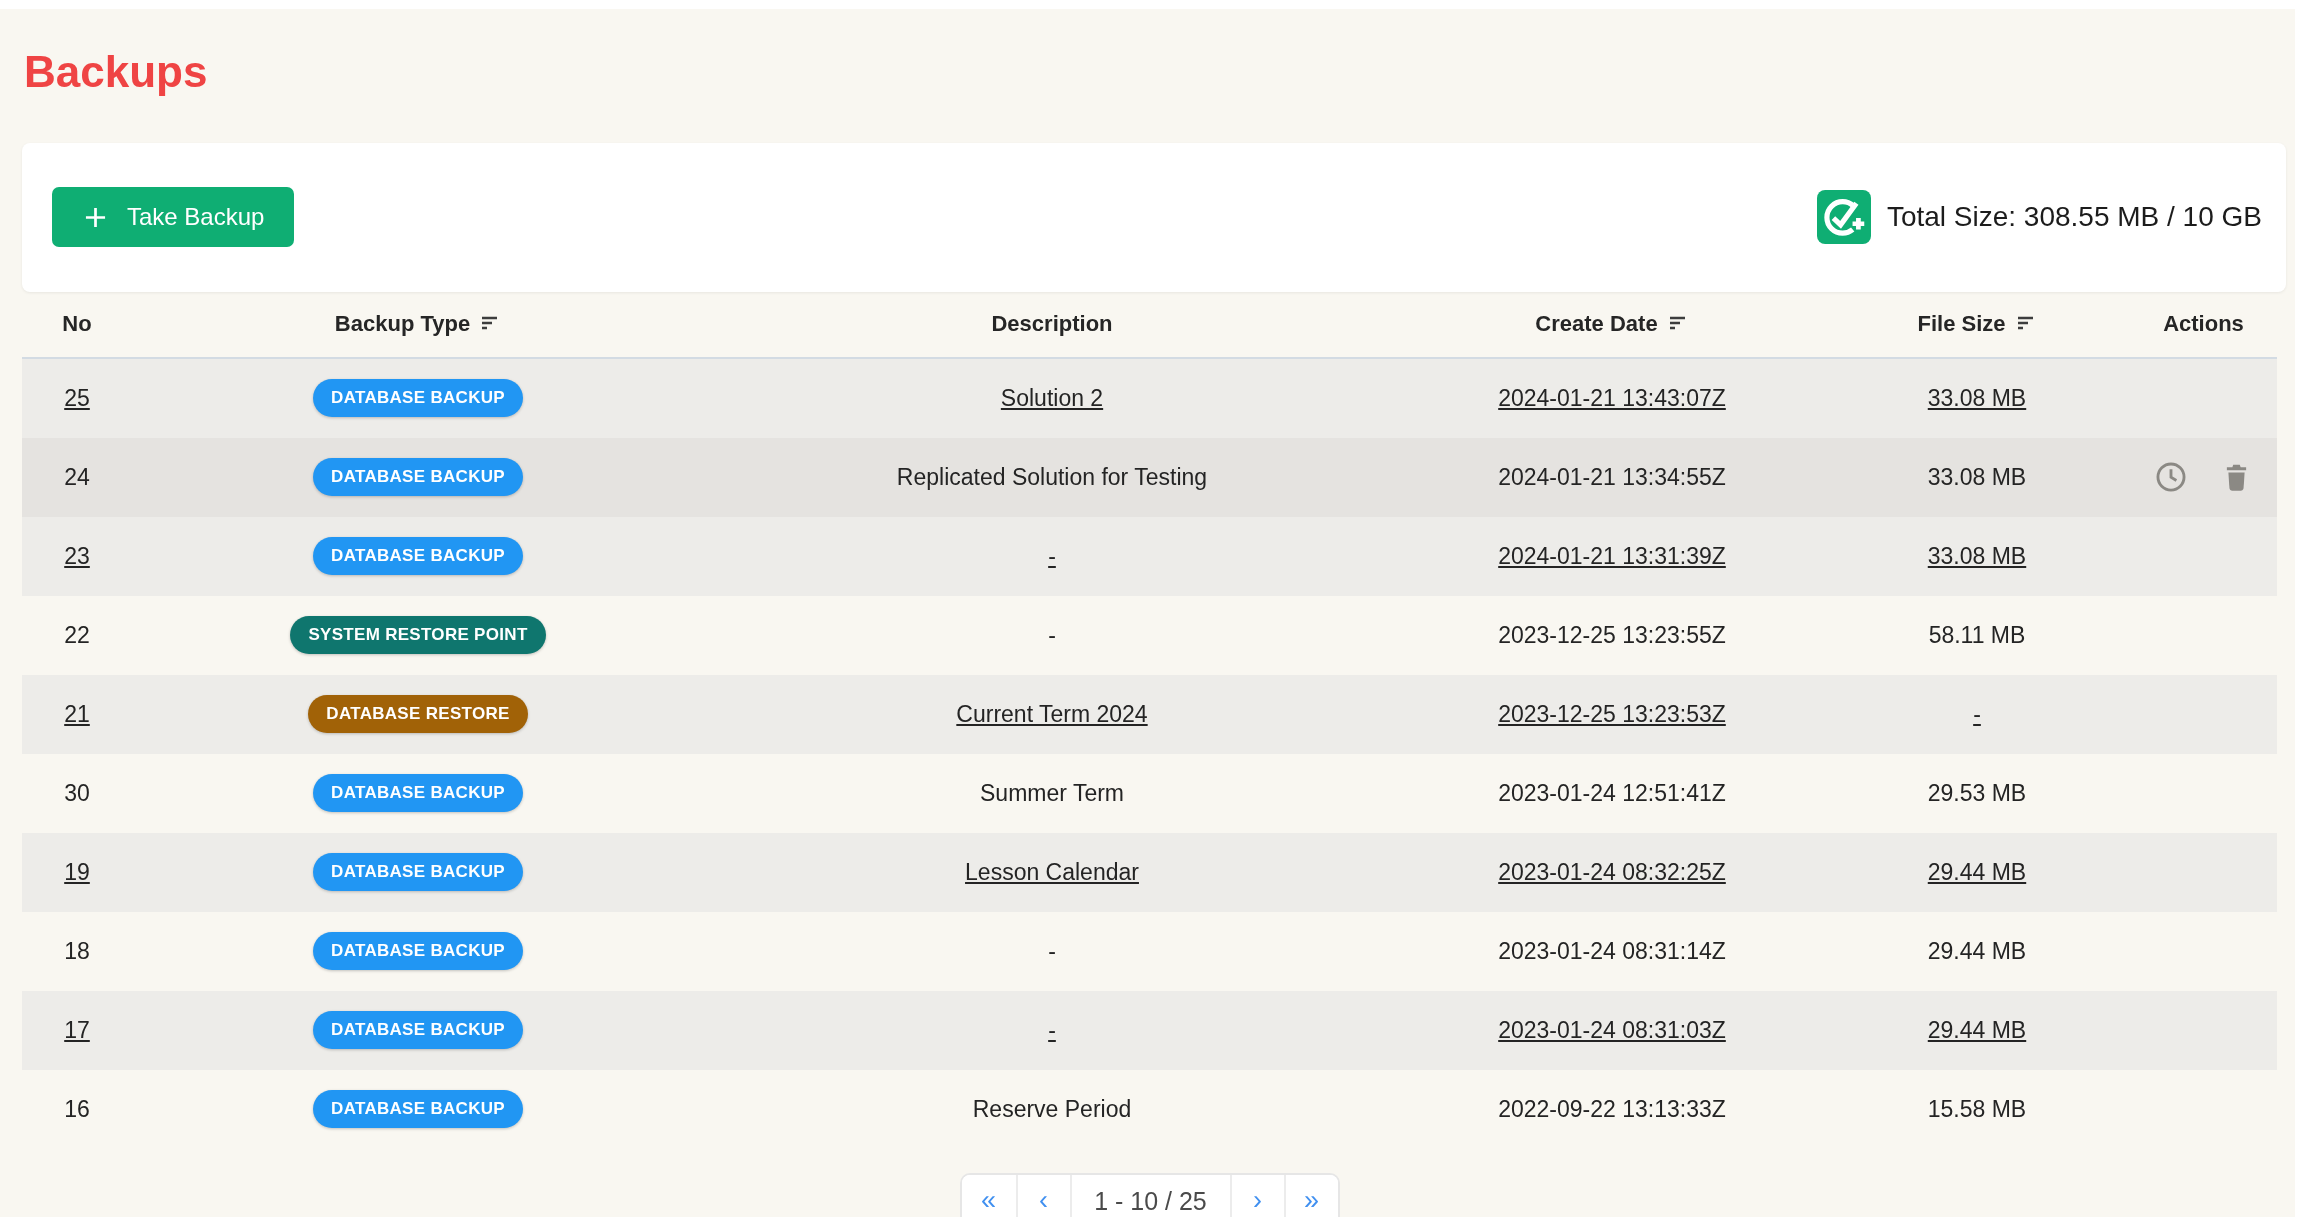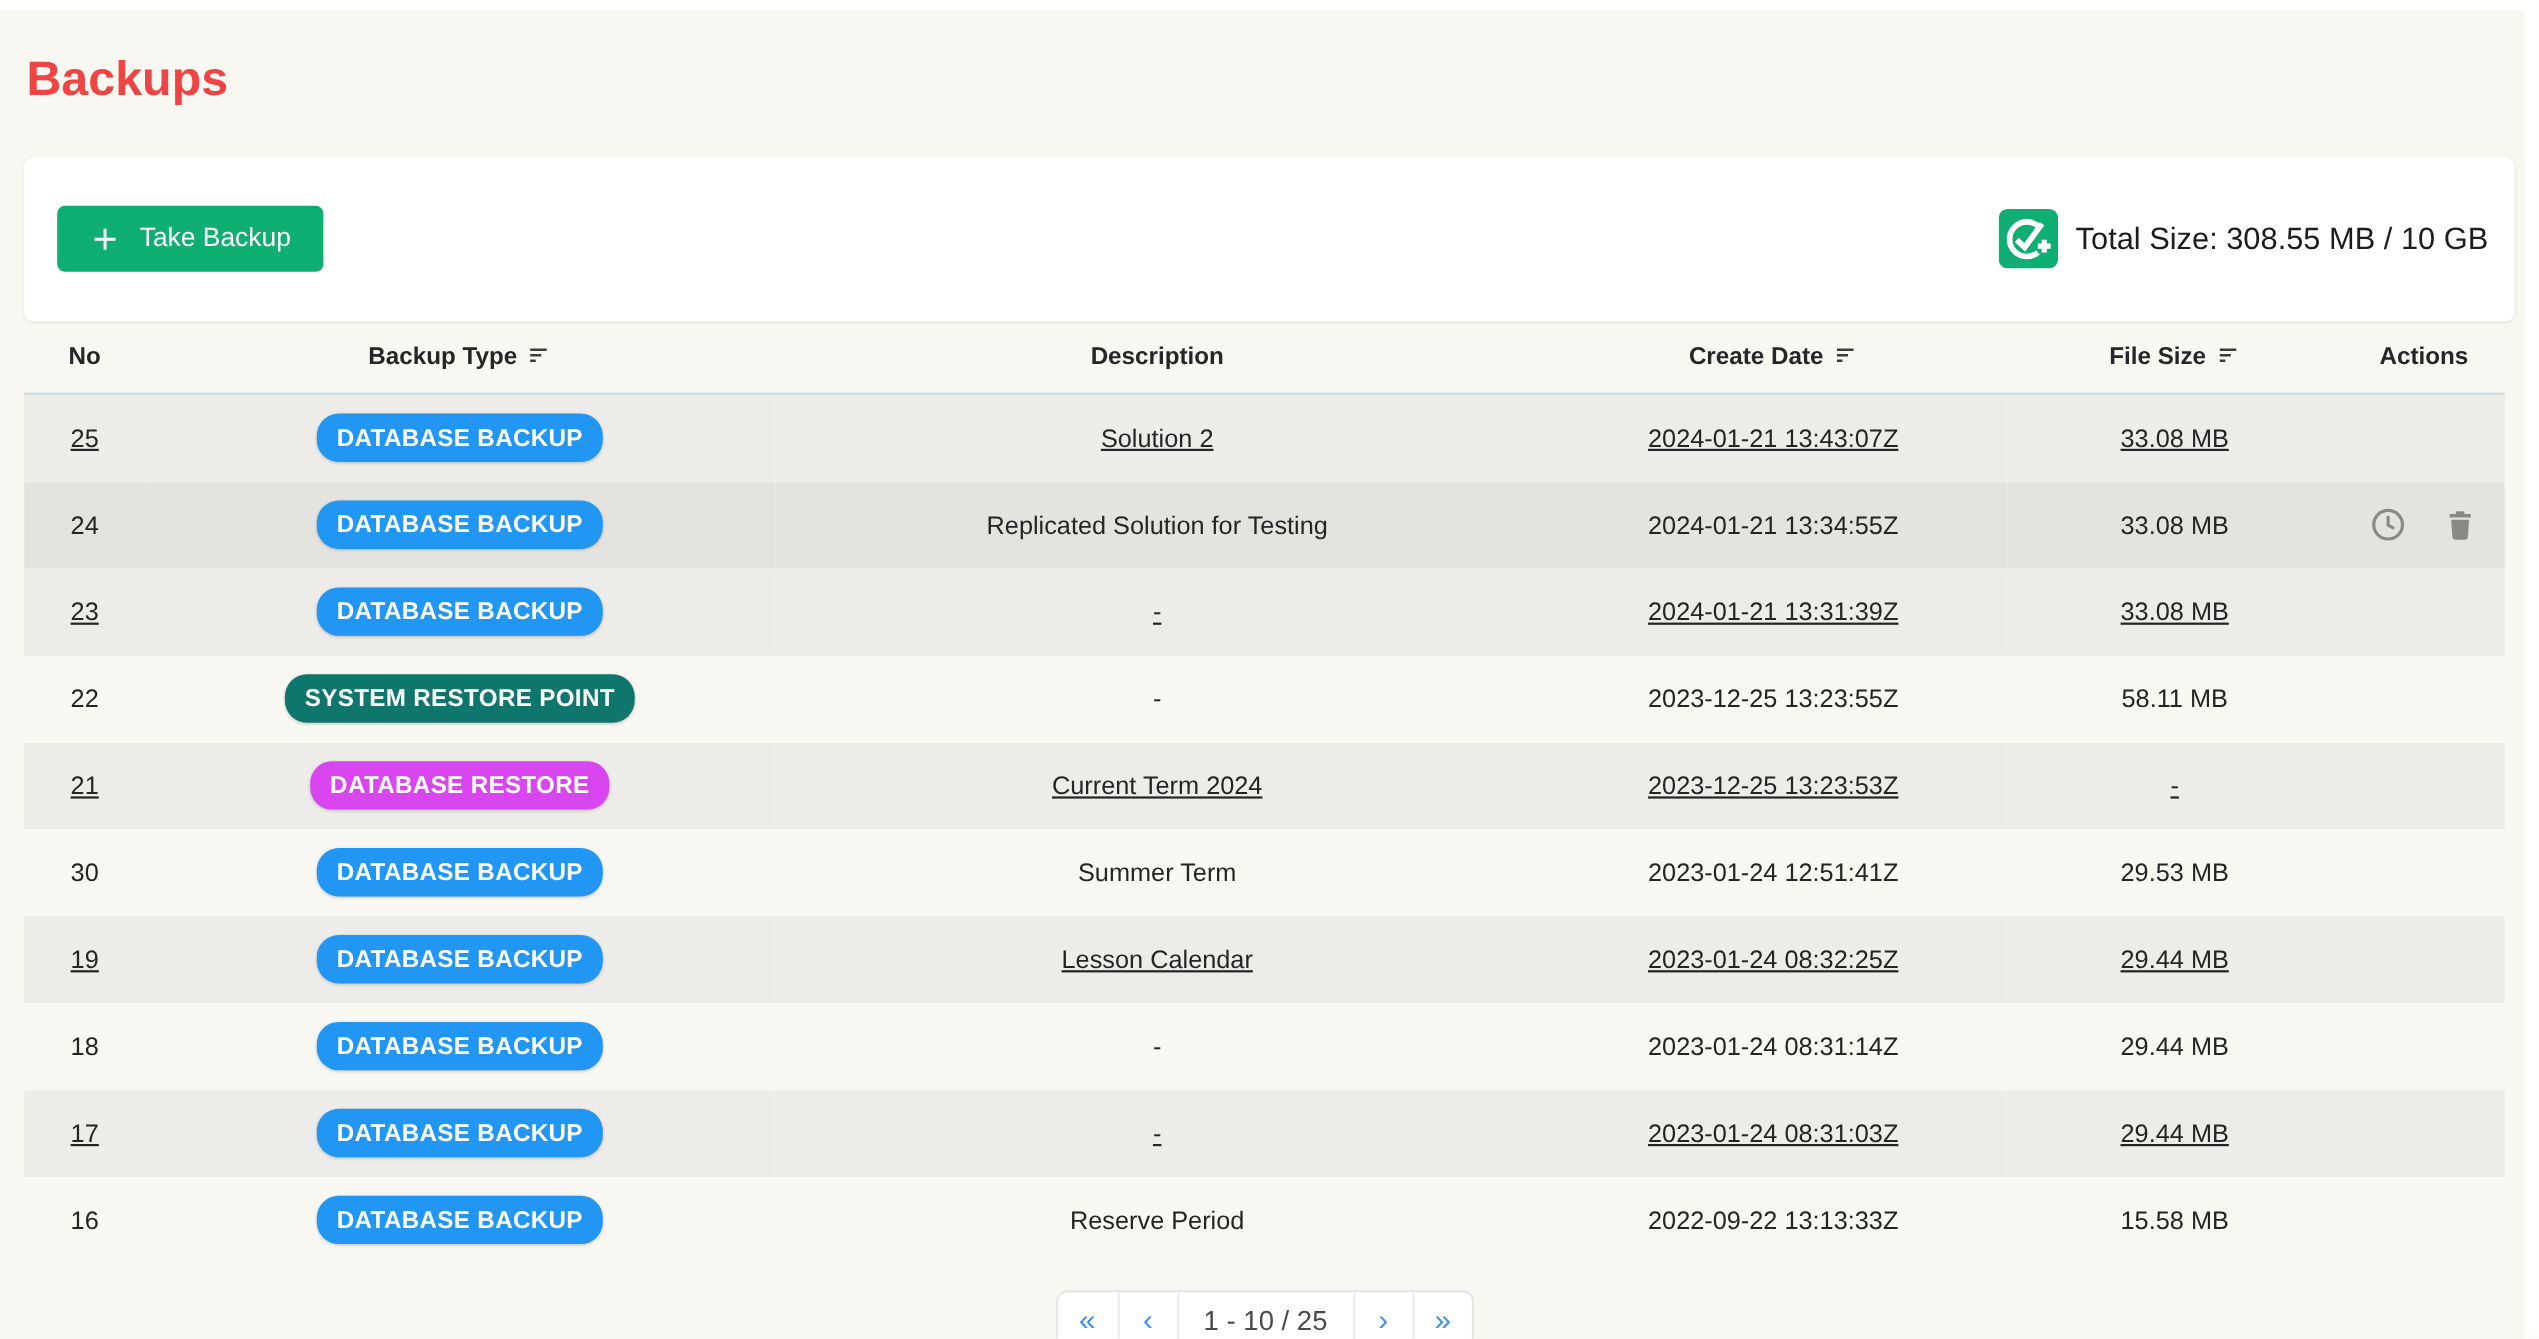--- a/index.html
+++ b/index.html
@@ -47,21 +47,21 @@
   thead tr{border-bottom:2px solid #d3dbe3;}
   .sort-icon{display:inline-block;vertical-align:-1px;margin-left:9px;}
   tbody td{
     height:79px;text-align:center;vertical-align:middle;
     font-size:23px;color:#242424;padding:0;overflow:hidden;white-space:nowrap;
   }
   tr.stripe{background:var(--stripe);text-decoration:underline;}
   tr.hovered{background:var(--hover);}
   .badge{
     display:inline-block;padding:9px 18px;border-radius:20px;color:#fff;
-    font-size:22px;font-weight:700;letter-spacing:.3px;
+    font-size:17px;font-weight:700;letter-spacing:.3px;
     box-shadow:0 1px 3px rgba(0,0,0,.22);white-space:nowrap;
   }
   .actions-wrap{display:flex;justify-content:center;align-items:center;gap:30px;visibility:hidden;}
   tr.hovered .actions-wrap, tbody tr:hover .actions-wrap{visibility:visible;}
   .icon-btn{background:none;border:none;padding:0;margin:0;cursor:pointer;width:36px;height:36px;display:flex;align-items:center;justify-content:center;}
   .icon-btn svg{display:block;}
 
   .pagination-row{width:2255px;margin:24px 0 0 22px;display:flex;justify-content:center;}
   .pager{
     display:inline-flex;background:#fff;border:2px solid #e6e6e6;border-radius:10px;
@@ -227,21 +227,21 @@
             <path d="M9.6 2.8h4.8l.6 1.7H19v2.3H5V4.5h4z"></path>
             <path d="M6.1 8.4h11.8l-.75 11.2c-.08 1.1-1 2-2.1 2H8.95c-1.1 0-2.02-.9-2.1-2z"></path>
           </svg>
         </button>
       </div>
     </td>
   </tr>
 
   <tr class="stripe">
     <td>21</td>
-    <td><span class="badge" style="background: #d946ef;">DATABASE RESTORE</span></td>
+    <td><span class="badge" style="background: #a16207;">DATABASE RESTORE</span></td>
     <td>Current Term 2024</td>
     <td>2023-12-25 13:23:53Z</td>
     <td>-</td>
     <td>
       <div class="actions-wrap">
         <button class="icon-btn" title="">
           <svg width="36" height="36" viewBox="0 0 24 24" fill="none" stroke="#8b8984" stroke-width="1.9">
             <circle cx="12" cy="12" r="8.7"></circle>
             <path d="M12 6.8v5.4l3.6 2.1"></path>
           </svg>

